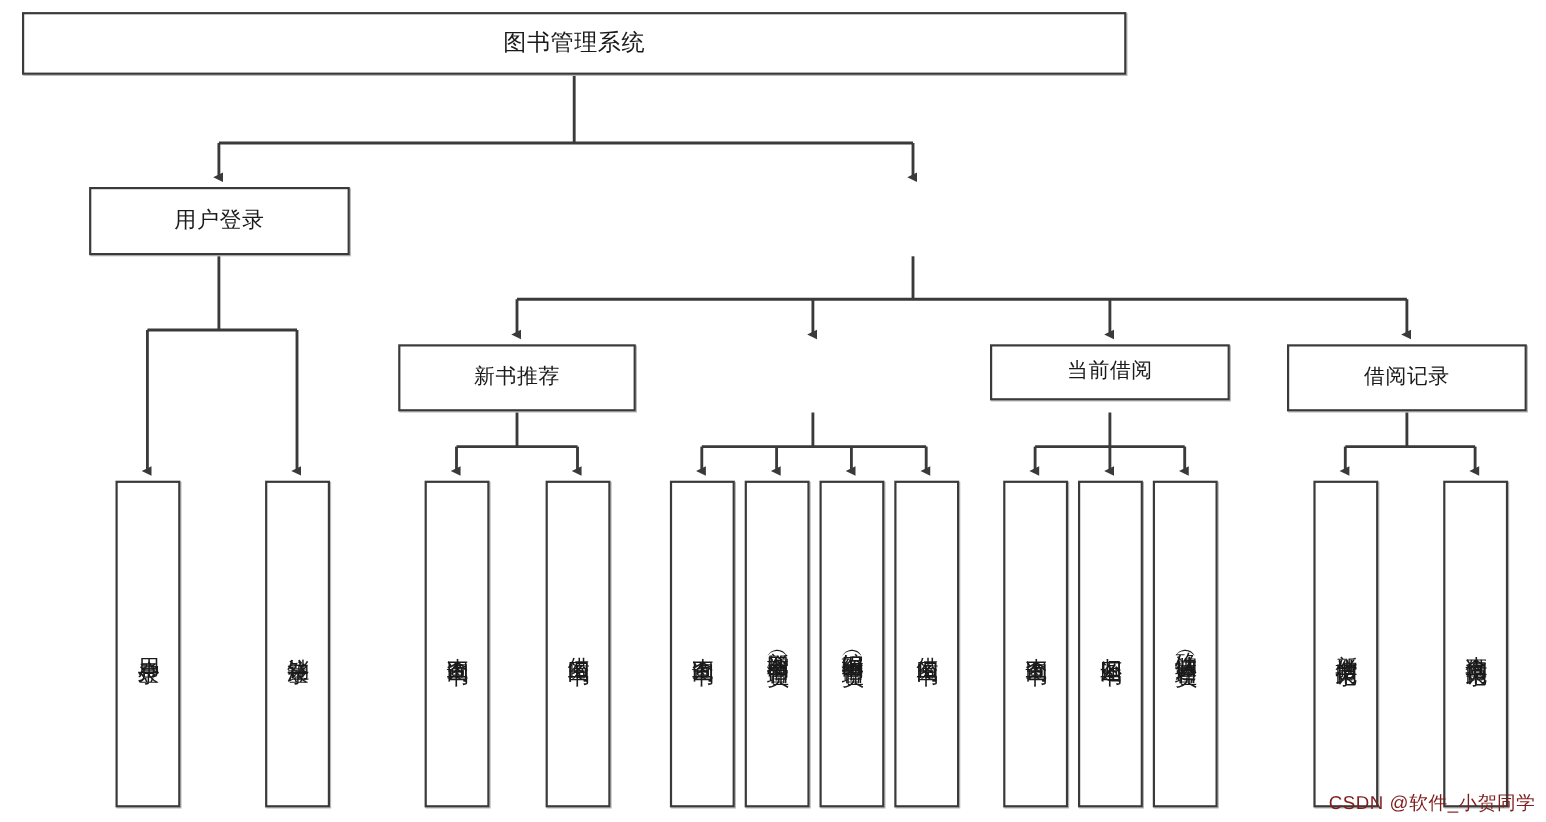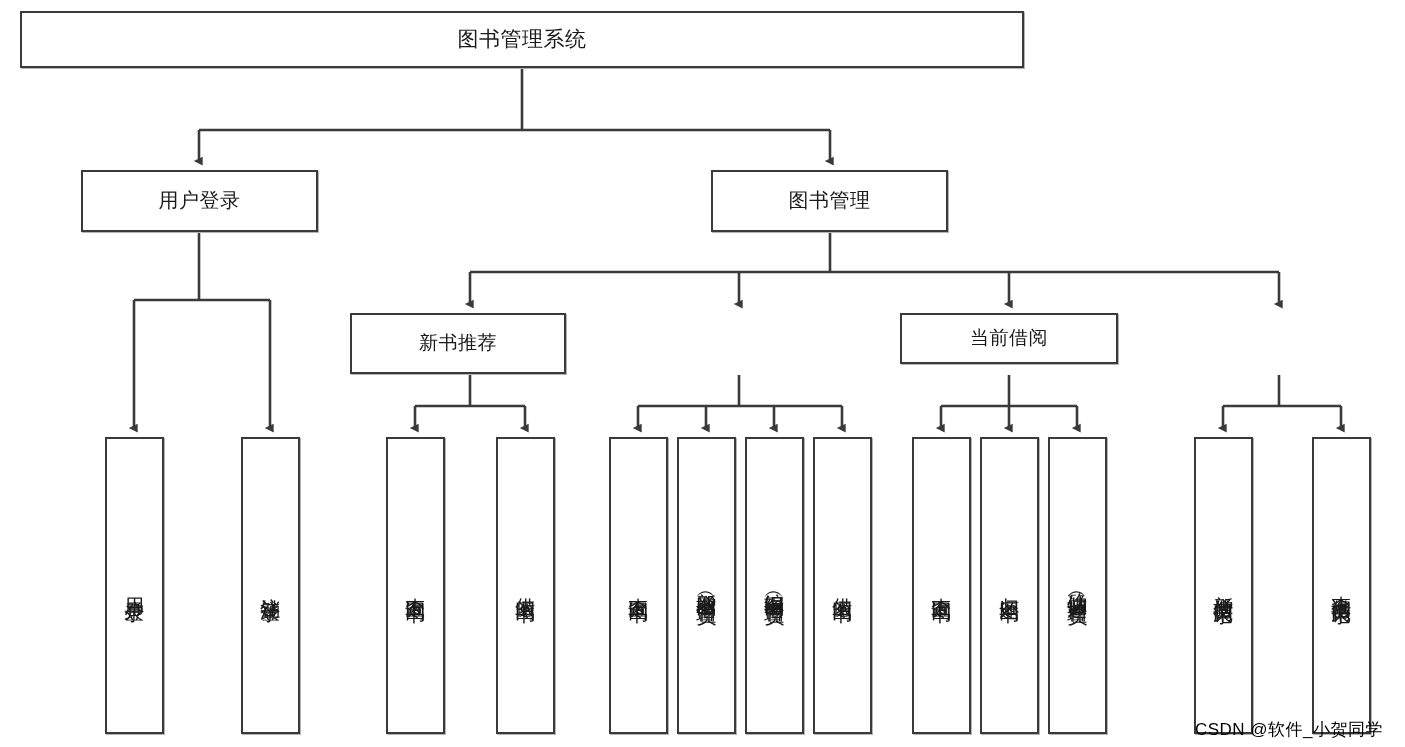--- a/index.html
+++ b/index.html
@@ -59,24 +59,24 @@
     writing-mode: vertical-rl;
     text-orientation: upright;
     font-size: 20px;
     line-height: 1.32;
     letter-spacing: 2px;
     white-space: normal;
     max-height: 100%;
   }
   .watermark {
     position: absolute;
-    right: 22px;
+    right: 9px;
     bottom: 6px;
     font-size: 17px;
-    color: #000000;
+    color: #7f1d1d;
     letter-spacing: 0.5px;
     white-space: nowrap;
     user-select: none;
   }
 </style>
 </head>
 <body>
 
 <div id="diagram-root">
 
@@ -131,30 +131,30 @@
     </g>
   </svg>
 
   <div class="node root" style="left:20px; top:11px; width:1004px; height:57px;">
     <span class="node-label">图书管理系统</span>
   </div>
 
   <div class="node lvl2" style="left:81px; top:170px; width:237px; height:62px;">
     <span class="node-label">用户登录</span>
   </div>
-  <div class="node lvl2" style="left:711px; top:170px; width:237px; height:62px;">
-    <span class="node-label">图书管理</span>
-  </div>
-
-  <div class="node lvl3" style="left:350px; top:313px; width:216px; height:61px;">
+
+  <div class="node lvl3" style="left:362px; top:313px; width:216px; height:61px;">
     <span class="node-label">新书推荐</span>
   </div>
   <div class="node lvl3" style="left:900px; top:313px; width:218px; height:51px;">
     <span class="node-label">当前借阅</span>
   </div>
+  <div class="node lvl3" style="left:1170px; top:313px; width:218px; height:61px;">
+    <span class="node-label">借阅记录</span>
+  </div>
 
   <div class="node leaf" style="left:105px; top:437px; width:59px; height:297px;">
     <span class="node-label">用户登录</span>
   </div>
   <div class="node leaf" style="left:241px; top:437px; width:59px; height:297px;">
     <span class="node-label">注销登录</span>
   </div>
 
   <div class="node leaf" style="left:386px; top:437px; width:59px; height:297px;">
     <span class="node-label">查询图书</span>

